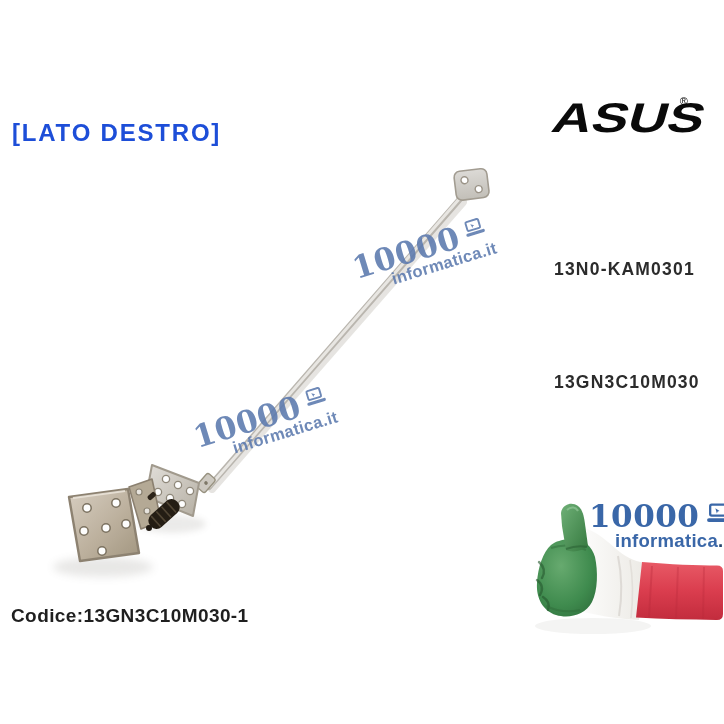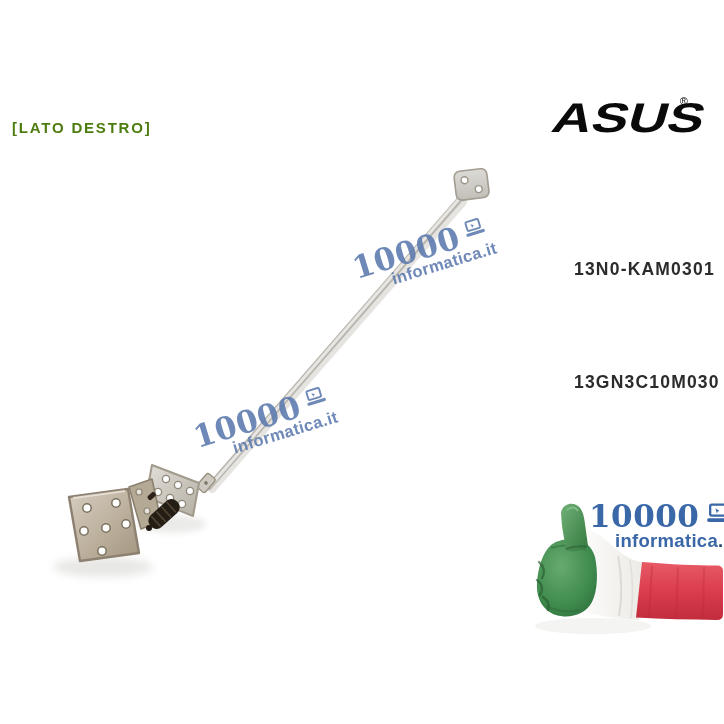--- a/index.html
+++ b/index.html
@@ -10,28 +10,28 @@
 
   
   .wm{position:absolute;z-index:2;color:#5b79ae;opacity:.88;transform:rotate(-17deg);width:180px;}
   .wm-row{display:flex;align-items:flex-start;gap:7px;}
   .wm-num{font-family:"DejaVu Serif",serif;font-weight:bold;font-size:31px;line-height:.85;letter-spacing:.5px;}
   .wm-domain{font-weight:bold;font-size:16.5px;letter-spacing:.4px;margin:-1px 0 0 34px;}
   #wm1{left:352px;top:229px;}
   #wm2{left:193px;top:398px;}
 
   
-  .side-label{position:absolute;left:12px;top:119px;font-size:15px;font-weight:bold;
-              letter-spacing:1.8px;color:#4d7c0f;z-index:3;}
+  .side-label{position:absolute;left:12px;top:119px;font-size:24px;font-weight:bold;
+              letter-spacing:1.8px;color:#1d4ed8;z-index:3;}
   .asus-wrap{position:absolute;left:548px;top:92px;z-index:3;}
   .asus{font-size:46px;font-weight:bold;color:#0a0a0a;line-height:1;
         transform:skewX(-16deg) scaleX(1.18) scaleY(.9);transform-origin:left bottom;
         letter-spacing:0;display:inline-block;}
   .asus-reg{position:absolute;right:-12px;top:3px;font-size:11px;color:#0a0a0a;}
-  .pn{position:absolute;left:574px;font-size:17.5px;font-weight:bold;letter-spacing:1.2px;
+  .pn{position:absolute;left:554px;font-size:17.5px;font-weight:bold;letter-spacing:1.2px;
       color:#2b2b2b;z-index:3;}
   #pn1{top:259px;} #pn2{top:324px;margin-top:48px;}
   .codice{position:absolute;left:11px;top:605px;font-size:19px;font-weight:bold;
           letter-spacing:.4px;color:#1f1f1f;z-index:3;}
 
   
   .hand{position:absolute;left:518px;top:498px;z-index:3;}
   .logo-text{position:absolute;left:589px;top:503px;color:#3a67a8;z-index:4;}
   .logo-row{display:flex;align-items:flex-start;gap:7px;}
   .logo-num{font-family:"DejaVu Serif",serif;font-weight:bold;font-size:31px;line-height:.85;letter-spacing:.5px;}
@@ -141,20 +141,21 @@
   <div class="side-label">[LATO DESTRO]</div>
 
   <div class="asus-wrap">
     <span class="asus">ASUS</span>
     <span class="asus-reg">®</span>
   </div>
 
   <div class="pn" id="pn1">13N0-KAM0301</div>
   <div class="pn" id="pn2">13GN3C10M030</div>
 
+  <div class="codice">Codice:13GN3C10M030-1</div>
 
   <svg class="hand" width="206" height="170" viewBox="0 0 206 170">
     <defs>
       <radialGradient id="gFist" cx=".4" cy=".35" r=".85">
         <stop offset="0" stop-color="#67aa6f"></stop>
           <stop offset=".6" stop-color="#3f8b4e"></stop>
           <stop offset="1" stop-color="#2c6a39"></stop>
       </radialGradient>
       <linearGradient id="gThumb" x1="0" y1="0" x2="1" y2="1">
         <stop offset="0" stop-color="#6fb077"></stop>

